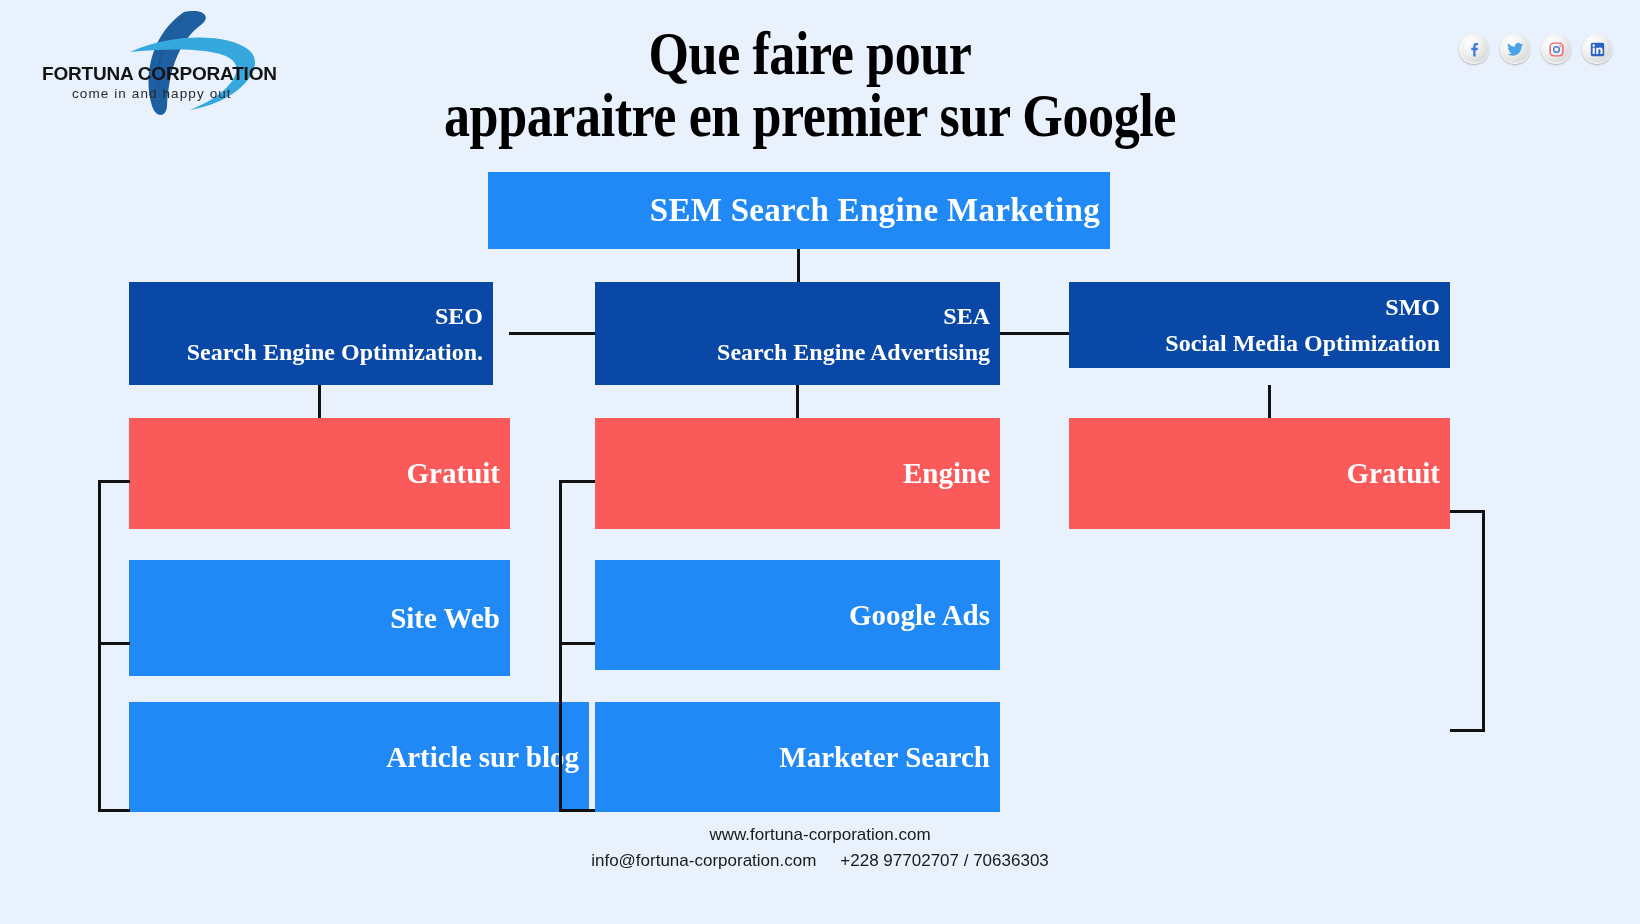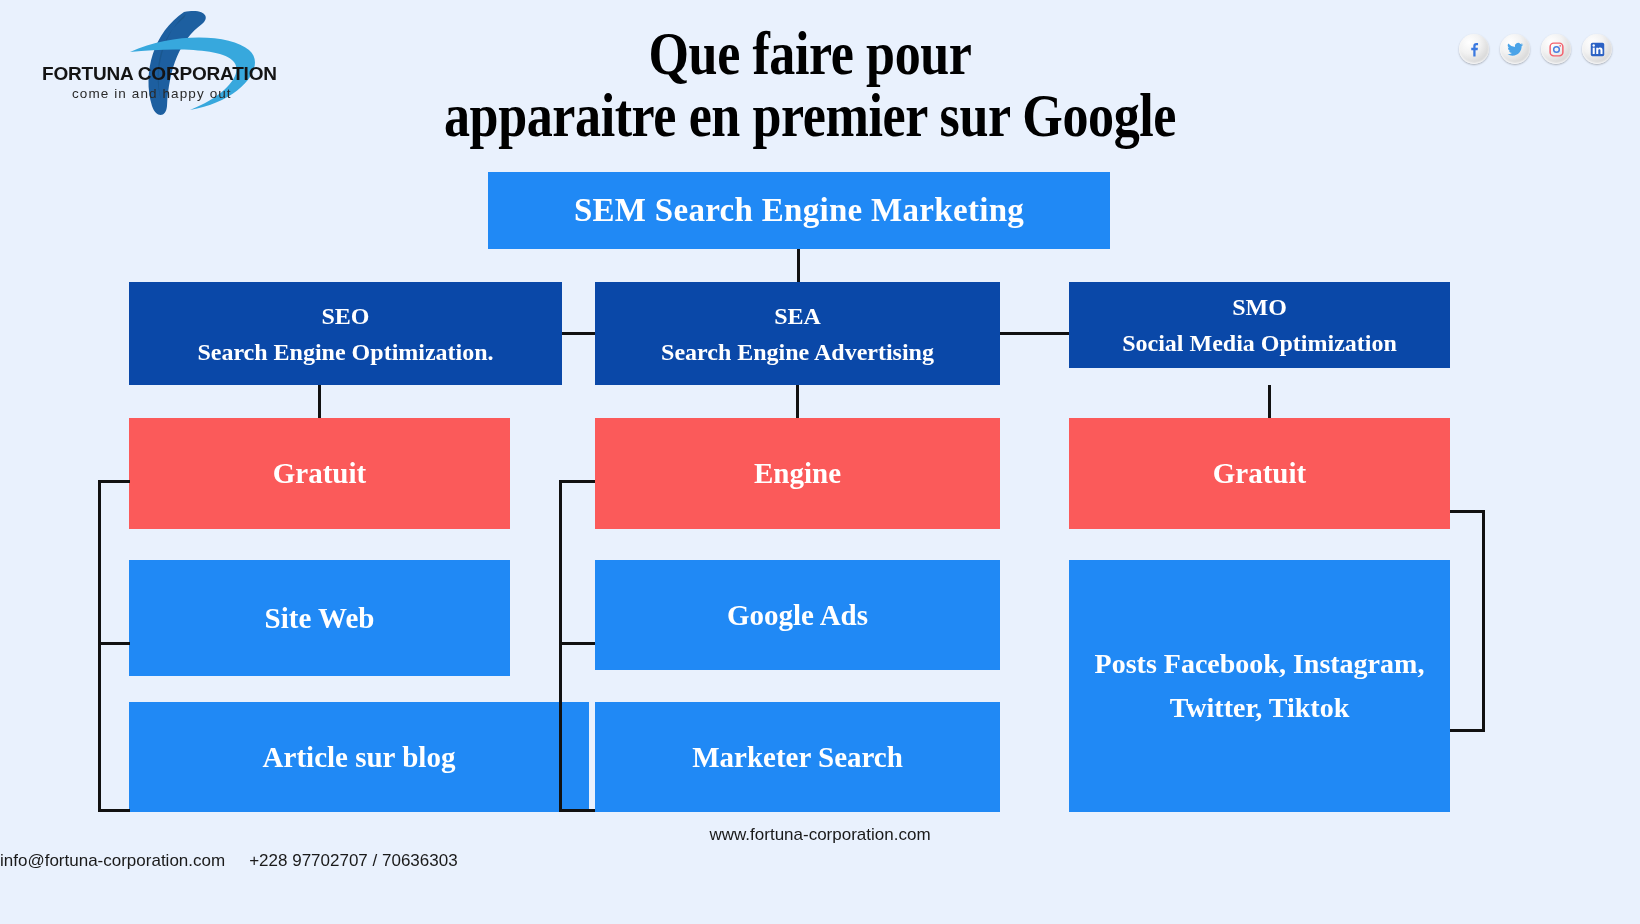--- a/index.html
+++ b/index.html
@@ -71,21 +71,21 @@
     cursor: pointer;
   }
   .social-btn svg { display: block; }
 
   
   .box {
     position: absolute;
     display: flex;
     align-items: center;
     justify-content: center;
-    text-align: center;
+    text-align: right;
     color: #ffffff;
     font-family: "Liberation Serif", serif;
     font-weight: bold;
     box-sizing: border-box;
     padding: 4px 10px;
   }
   .box .lines { width: 100%; }
   .box .l1, .box .l2, .box .l3 { display: block; }
 
   .box-sem {
@@ -93,21 +93,21 @@
     width: 622px; height: 77px;
     background: #2089f5;
     font-size: 33px;
     letter-spacing: 0.3px;
   }
   .box-navy {
     background: #0a48a8;
     font-size: 24px;
     line-height: 36px;
   }
-  .box-seo  { left: 129px; top: 282px; width: 433px; height: 103px; }
+  .box-seo  { left: 129px; top: 282px; width: 364px; height: 103px; }
   .box-sea  { left: 595px; top: 282px; width: 405px; height: 103px; }
   .box-smo  { left: 1069px; top: 282px; width: 381px; height: 86px; }
 
   .box-red {
     background: #fb5a5a;
     font-size: 29px;
   }
   .box-gratuit-1 { left: 129px; top: 418px; width: 381px; height: 111px; }
   .box-payant    { left: 595px; top: 418px; width: 405px; height: 111px; }
   .box-gratuit-2 { left: 1069px; top: 418px; width: 381px; height: 111px; }
@@ -160,21 +160,21 @@
     color: #1a1a1a;
   }
   .footer .site {
     font-size: 17px;
     line-height: 26px;
   }
   .footer .contact-row {
     font-size: 17px;
     line-height: 26px;
     display: flex;
-    justify-content: flex-start;
+    justify-content: center;
     gap: 24px;
   }
 </style>
 </head>
 <body>
 
 <div id="stage">
 
   <div class="logo-wrap">
     <svg class="logo-svg" width="260" height="112" viewBox="0 0 260 112">
@@ -269,23 +269,20 @@
     <span class="lines">Article sur blog</span>
   </div>
 
   <div class="box box-blue box-gads">
     <span class="lines">Google Ads</span>
   </div>
   <div class="box box-blue box-marketer">
     <span class="lines">Marketer Search</span>
   </div>
 
-  <div class="box box-blue box-posts">
-    <span class="lines">Posts Facebook, Instagram, Twitter, Tiktok</span>
-  </div>
 
   <div class="bracket bracket-left" style="left:98px; top:480px; width:32px; height:332px;"></div>
   <div class="bracket-stub" style="left:98px; top:642px; width:32px;"></div>
 
   <div class="bracket bracket-left" style="left:559px; top:480px; width:36px; height:332px;"></div>
   <div class="bracket-stub" style="left:559px; top:642px; width:36px;"></div>
 
   <div class="bracket bracket-right" style="left:1450px; top:510px; width:35px; height:222px;"></div>
 
   <div class="footer">

